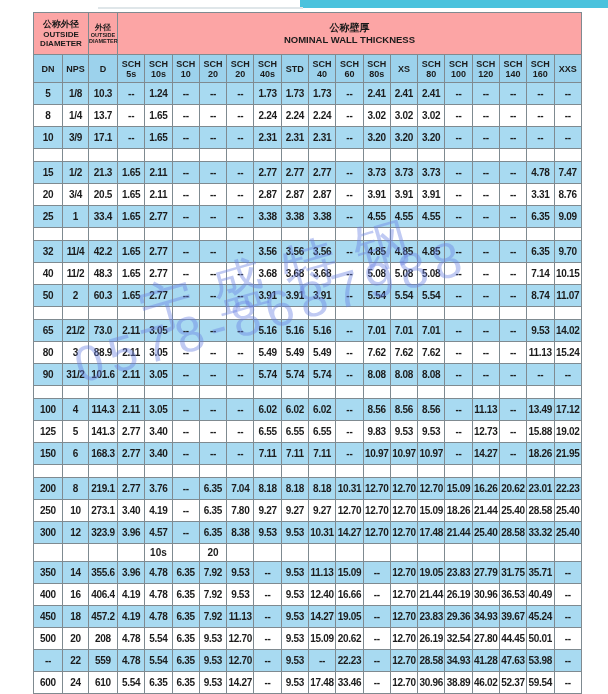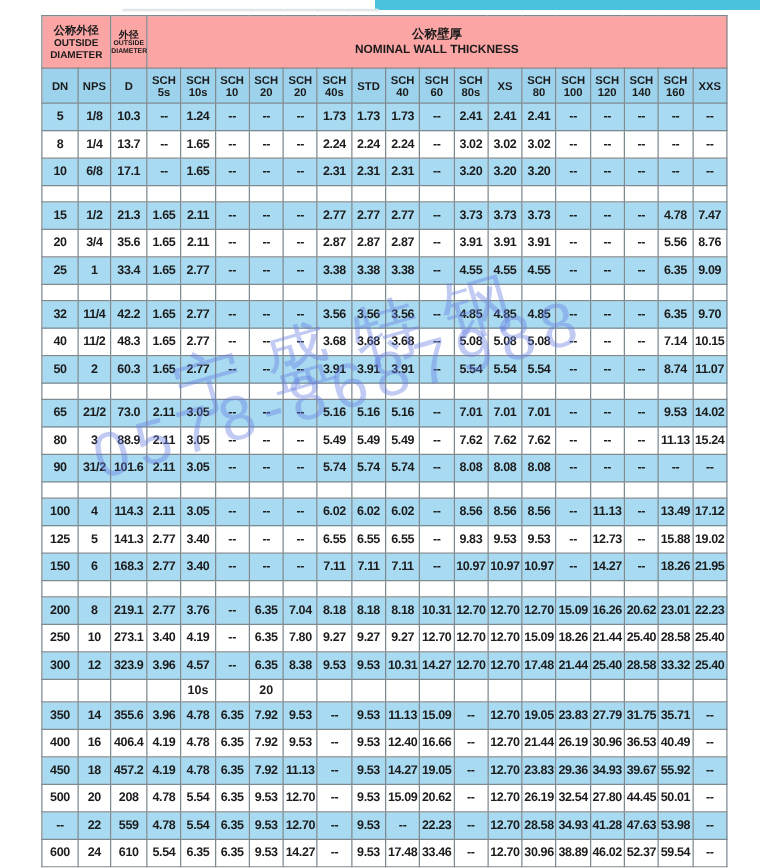--- a/index.html
+++ b/index.html
@@ -212,21 +212,21 @@
         <td>3.02</td>
         <td>3.02</td>
         <td>--</td>
         <td>--</td>
         <td>--</td>
         <td>--</td>
         <td>--</td>
       </tr>
       <tr class="drow shade">
         <td>10</td>
-        <td>6/8</td>
+        <td>3/9</td>
         <td>17.1</td>
         <td>--</td>
         <td>1.65</td>
         <td>--</td>
         <td>--</td>
         <td>--</td>
         <td>2.31</td>
         <td>2.31</td>
         <td>2.31</td>
         <td>--</td>
@@ -279,37 +279,37 @@
         <td>3.73</td>
         <td>--</td>
         <td>--</td>
         <td>--</td>
         <td>4.78</td>
         <td>7.47</td>
       </tr>
       <tr class="drow">
         <td>20</td>
         <td>3/4</td>
-        <td>35.6</td>
+        <td>20.5</td>
         <td>1.65</td>
         <td>2.11</td>
         <td>--</td>
         <td>--</td>
         <td>--</td>
         <td>2.87</td>
         <td>2.87</td>
         <td>2.87</td>
         <td>--</td>
         <td>3.91</td>
         <td>3.91</td>
         <td>3.91</td>
         <td>--</td>
         <td>--</td>
         <td>--</td>
-        <td>5.56</td>
+        <td>3.31</td>
         <td>8.76</td>
       </tr>
       <tr class="drow shade">
         <td>25</td>
         <td>1</td>
         <td>33.4</td>
         <td>1.65</td>
         <td>2.77</td>
         <td>--</td>
         <td>--</td>
@@ -757,21 +757,21 @@
         <td>--</td>
         <td>9.53</td>
         <td>14.27</td>
         <td>19.05</td>
         <td>--</td>
         <td>12.70</td>
         <td>23.83</td>
         <td>29.36</td>
         <td>34.93</td>
         <td>39.67</td>
-        <td>55.92</td>
+        <td>45.24</td>
         <td>--</td>
       </tr>
       <tr class="drow">
         <td>500</td>
         <td>20</td>
         <td>208</td>
         <td>4.78</td>
         <td>5.54</td>
         <td>6.35</td>
         <td>9.53</td>

